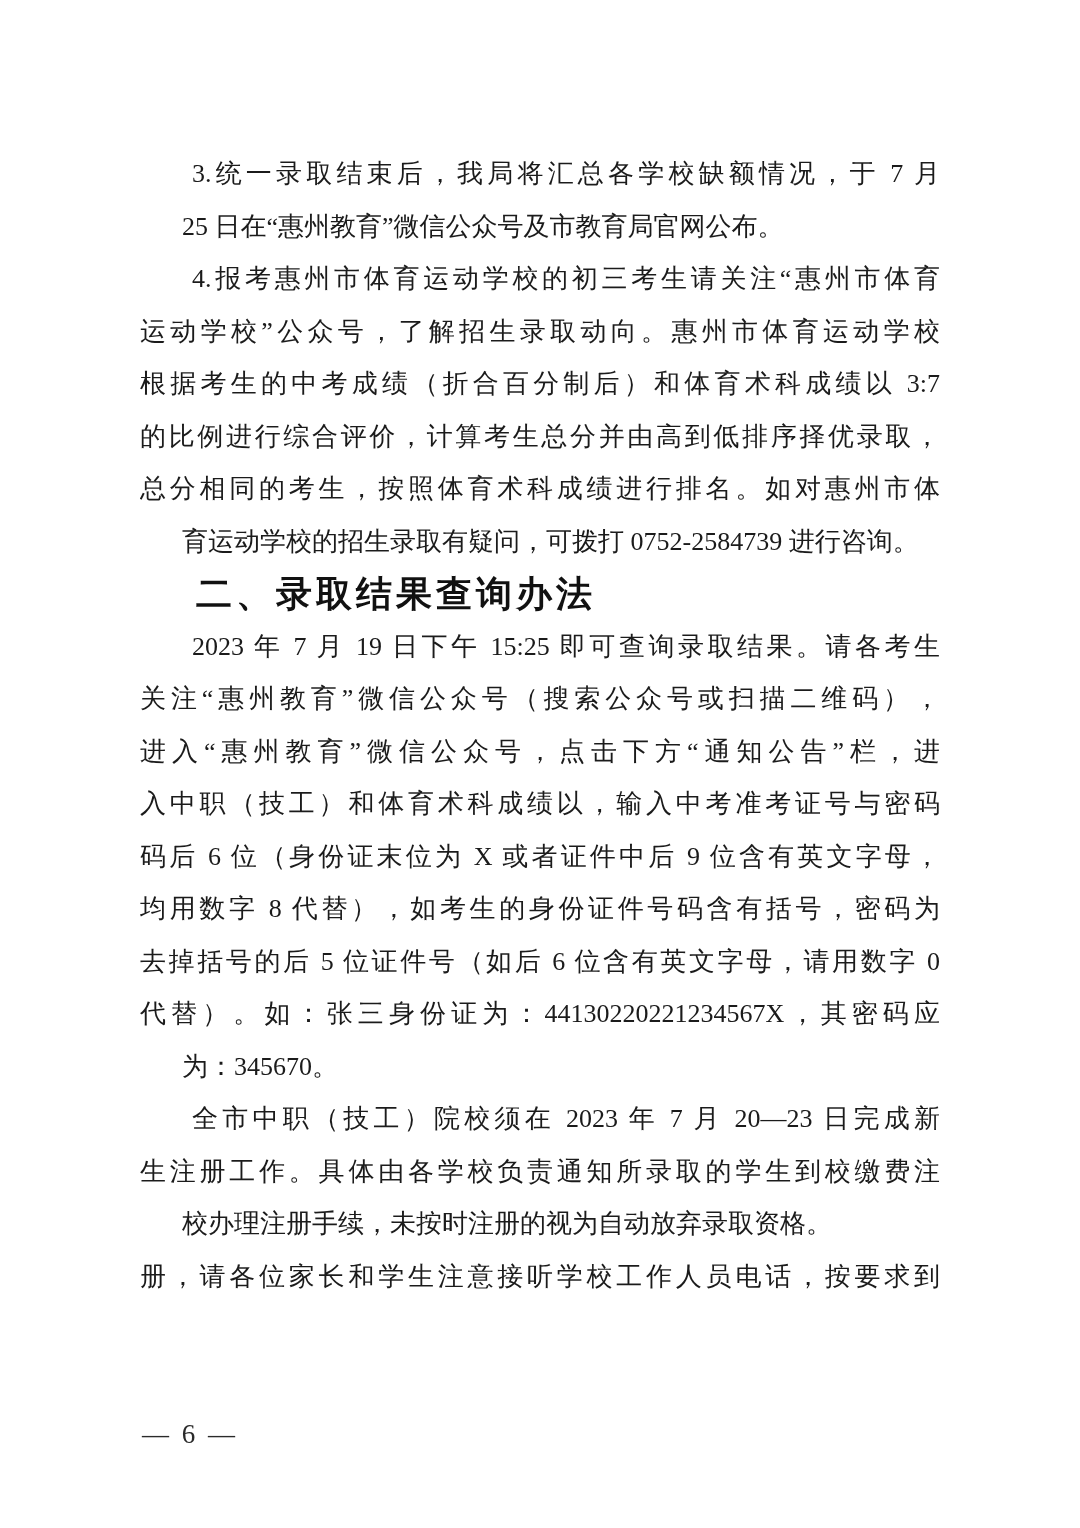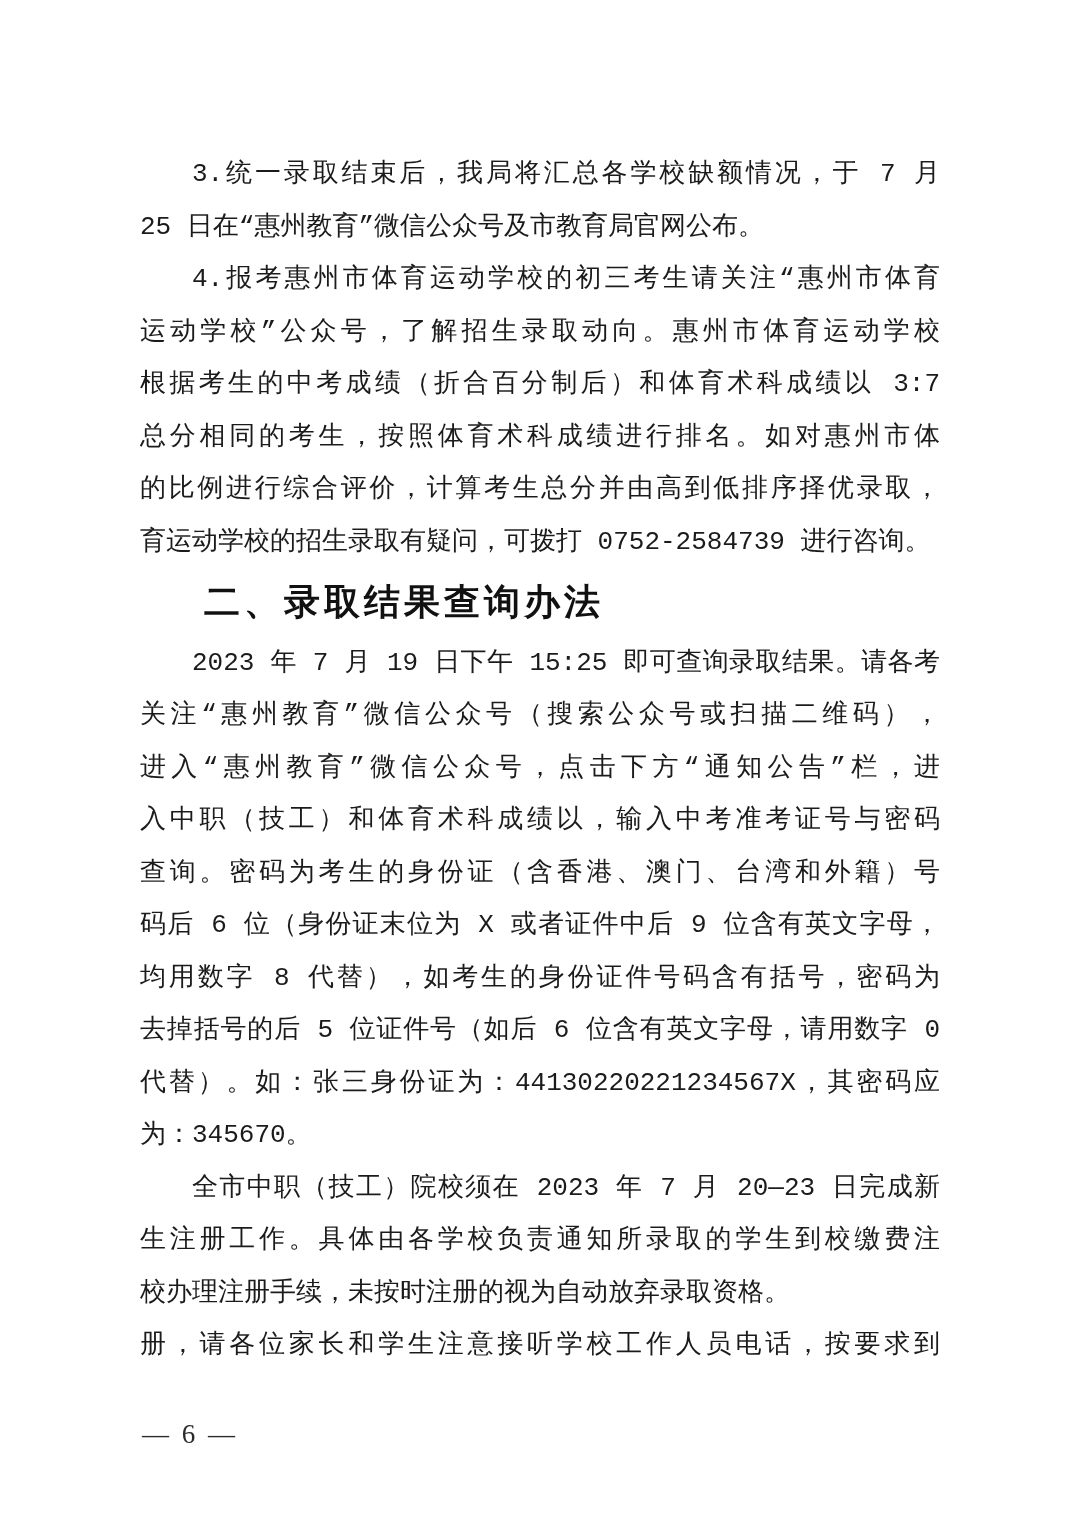--- a/index.html
+++ b/index.html
@@ -14,49 +14,50 @@
     background: #ffffff;
     overflow: hidden;
   }
   .content {
     position: absolute;
     left: 140px;
     top: 148px;
     width: 800px;
   }
   .line {
-    font-family: Liberation Mono, monospace;
+    font-family: Liberation Serif, serif;
     font-size: 26px;
     height: 52.5px;
     line-height: 52.5px;
     color: #1b1b1b;
     white-space: normal;
     overflow: hidden;
   }
   .just {
     text-align: justify;
     text-align-last: justify;
   }
   .endl {
     text-align: left;
     text-align-last: left;
+    margin-left: 42px;
   }
   .indent {
     text-indent: 52px;
   }
   .heading {
     font-family: "Liberation Sans", "DejaVu Sans", sans-serif;
     font-weight: 700;
     font-size: 36px;
     height: 52.5px;
     line-height: 52.5px;
     color: #111111;
     text-indent: 56px;
     letter-spacing: 4px;
-    margin: 8px;
+    margin: 0;
   }
   .page-number {
     position: absolute;
     left: 142px;
     top: 1414px;
     font-family: "Liberation Serif", "DejaVu Serif", serif;
     font-size: 27px;
     line-height: 40px;
     color: #2a2a2a;
     letter-spacing: 3px;
@@ -67,31 +68,30 @@
 
 <div class="page">
   <div class="content">
 
     <div class="line indent just">3.统一录取结束后，我局将汇总各学校缺额情况，于 7 月</div>
     <div class="line endl">25 日在“惠州教育”微信公众号及市教育局官网公布。</div>
 
     <div class="line indent just">4.报考惠州市体育运动学校的初三考生请关注“惠州市体育</div>
     <div class="line just">运动学校”公众号，了解招生录取动向。惠州市体育运动学校</div>
     <div class="line just">根据考生的中考成绩（折合百分制后）和体育术科成绩以 3:7</div>
+    <div class="line just">的比例进行综合评价，计算考生总分并由高到低排序择优录取，</div>
     <div class="line just">总分相同的考生，按照体育术科成绩进行排名。如对惠州市体</div>
-    <div class="line just">的比例进行综合评价，计算考生总分并由高到低排序择优录取，</div>
     <div class="line endl">育运动学校的招生录取有疑问，可拨打 0752-2584739 进行咨询。</div>
 
     <h2 class="heading">二、录取结果查询办法</h2>
 
     <div class="line indent just">2023 年 7 月 19 日下午 15:25 即可查询录取结果。请各考生</div>
     <div class="line just">关注“惠州教育”微信公众号（搜索公众号或扫描二维码），</div>
     <div class="line just">进入“惠州教育”微信公众号，点击下方“通知公告”栏，进</div>
     <div class="line just">入中职（技工）和体育术科成绩以，输入中考准考证号与密码</div>
-    <div class="line just">查询。密码为考生的身份证（含香港、澳门、台湾和外籍）号</div>
     <div class="line just">码后 6 位（身份证末位为 X 或者证件中后 9 位含有英文字母，</div>
     <div class="line just">均用数字 8 代替），如考生的身份证件号码含有括号，密码为</div>
     <div class="line just">去掉括号的后 5 位证件号（如后 6 位含有英文字母，请用数字 0</div>
     <div class="line just">代替）。如：张三身份证为：44130220221234567X，其密码应</div>
     <div class="line endl">为：345670。</div>
 
     <div class="line indent just">全市中职（技工）院校须在 2023 年 7 月 20—23 日完成新</div>
     <div class="line just">生注册工作。具体由各学校负责通知所录取的学生到校缴费注</div>
     <div class="line endl">校办理注册手续，未按时注册的视为自动放弃录取资格。</div>
     <div class="line just">册，请各位家长和学生注意接听学校工作人员电话，按要求到</div>

